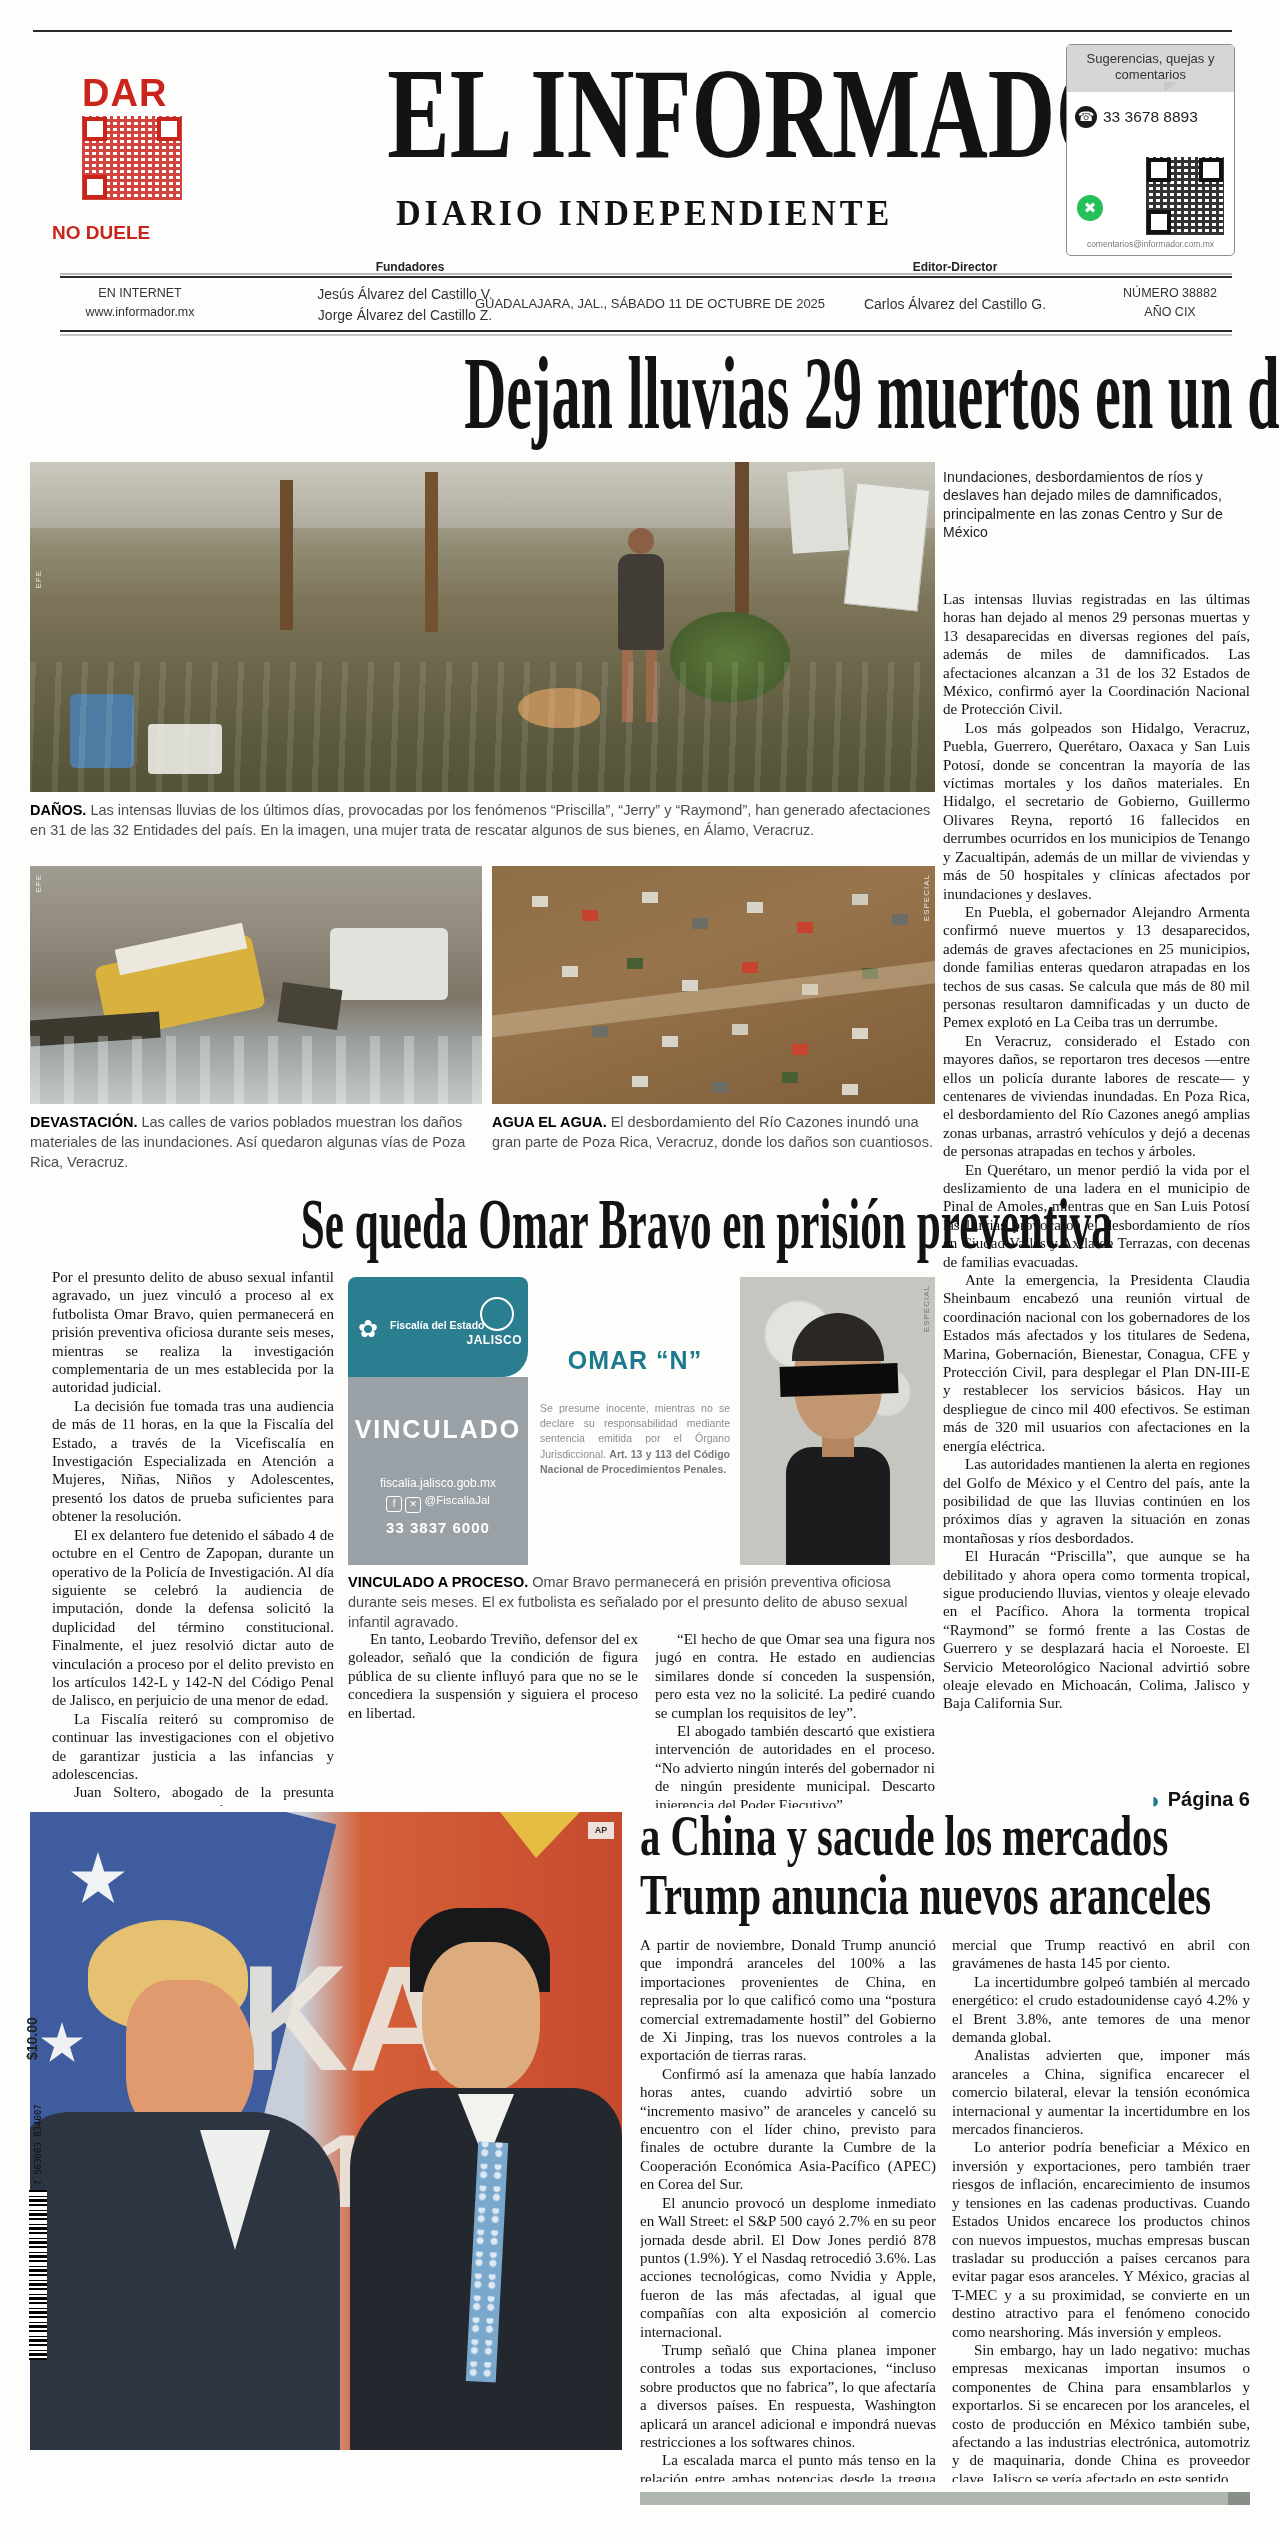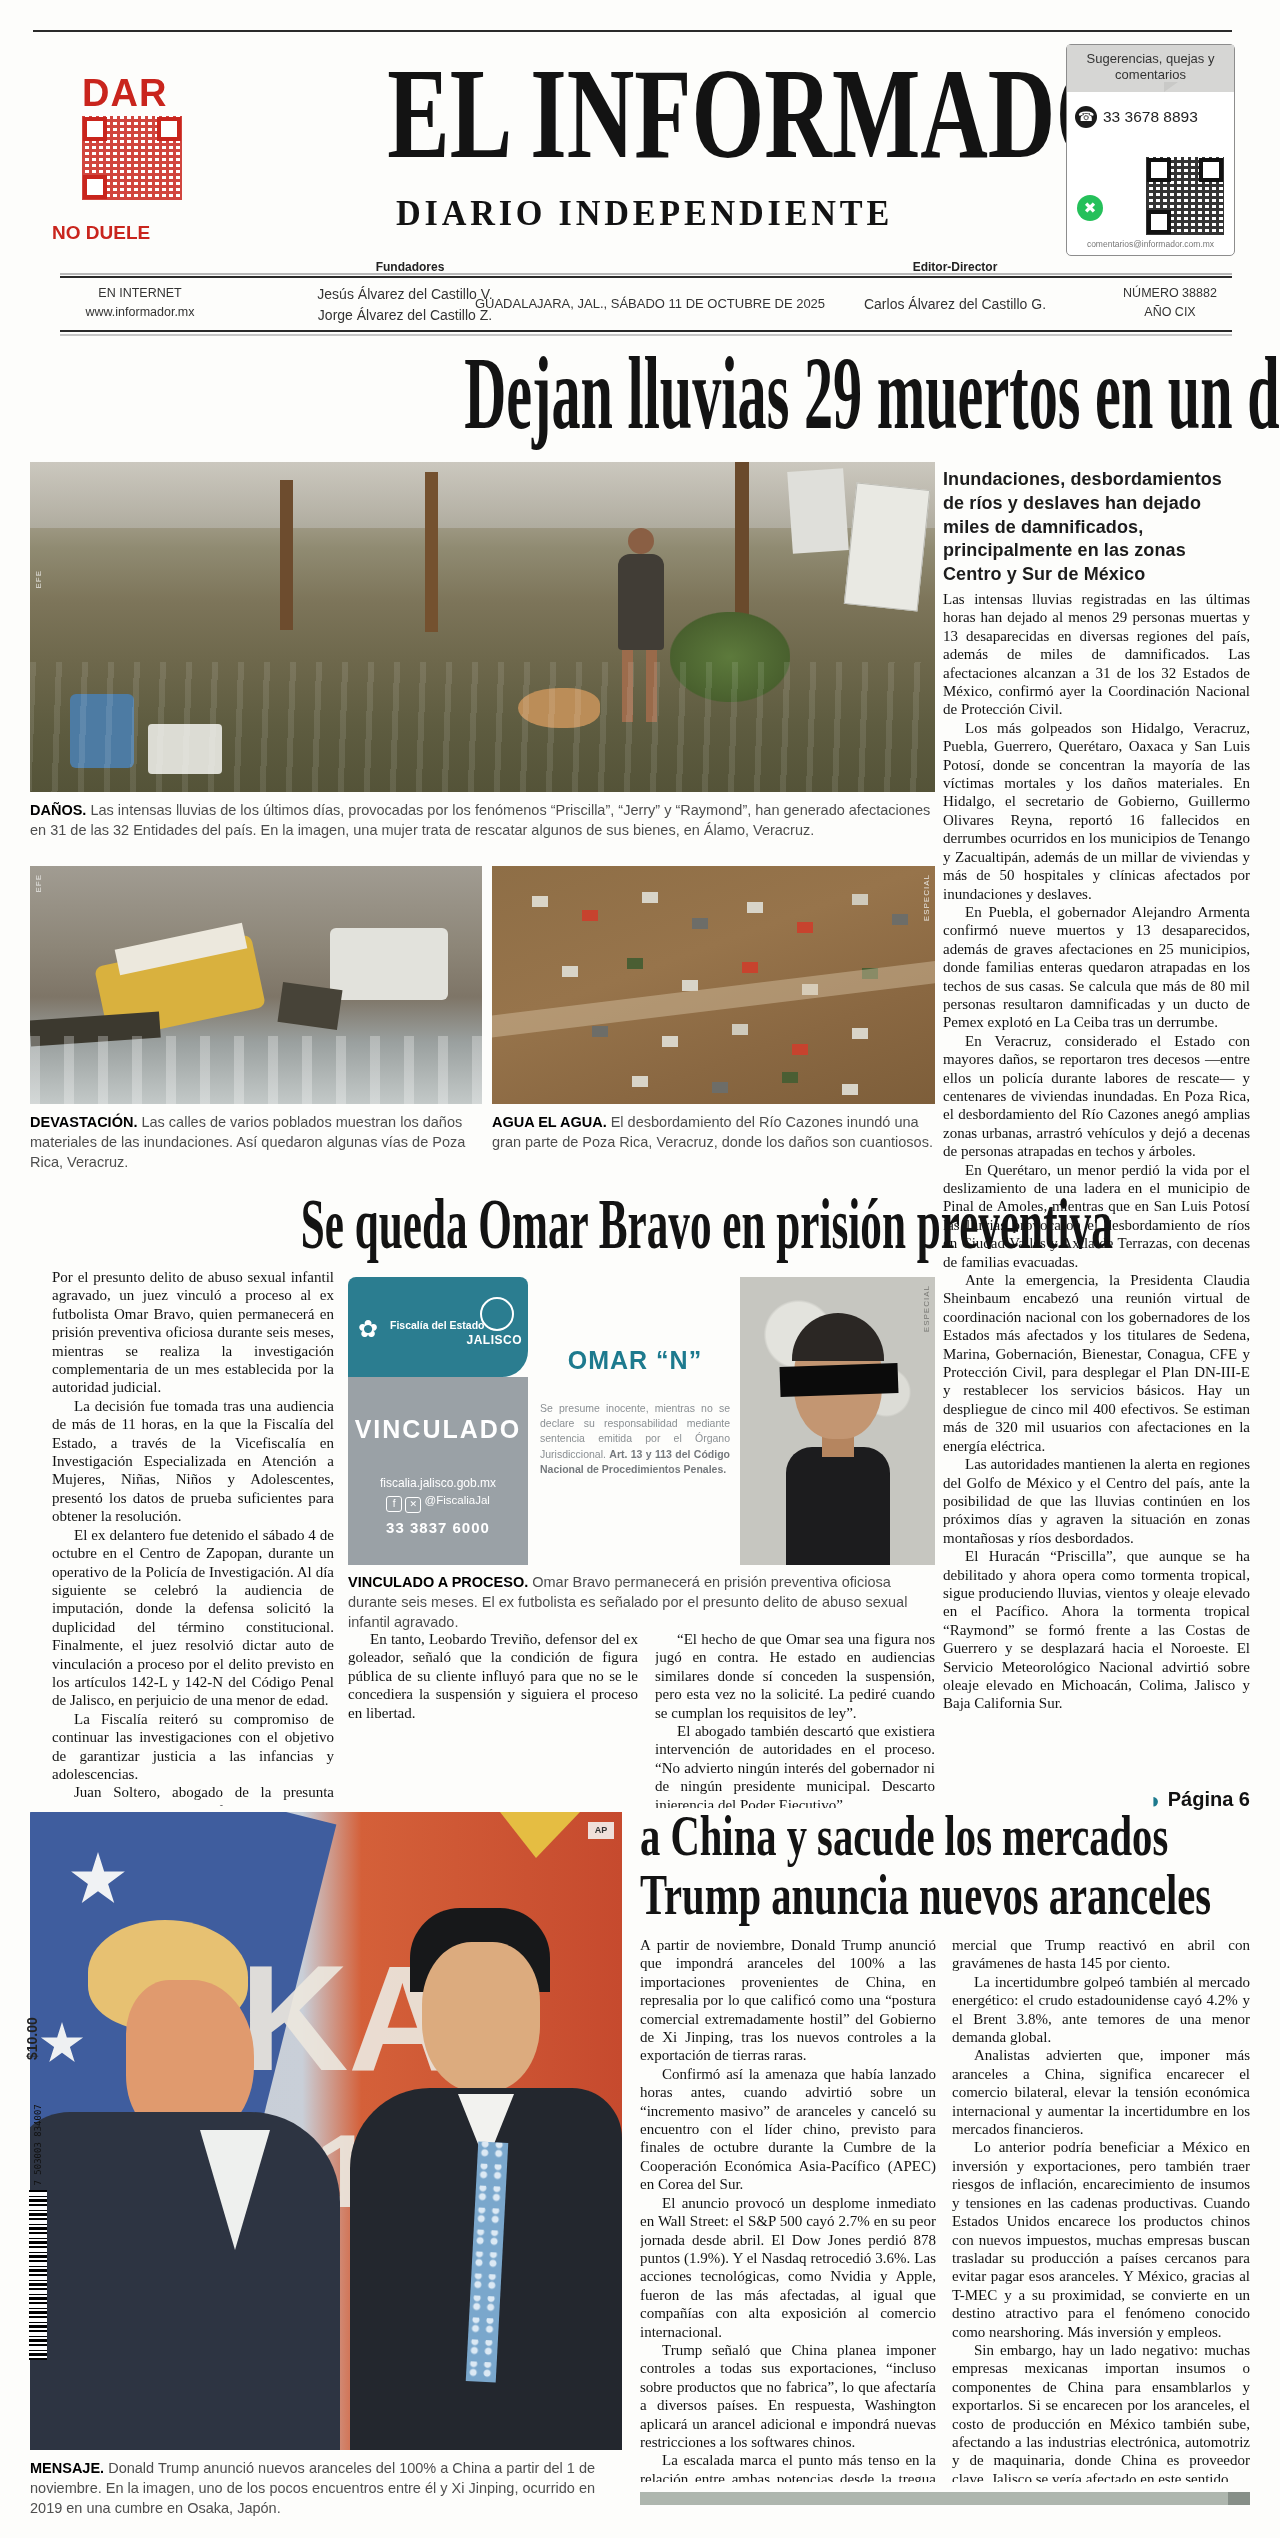--- a/index.html
+++ b/index.html
@@ -22,21 +22,21 @@
   .contact-box{position:absolute;border:1px solid #8d8d8d;border-radius:5px;background:#fff;}
   .tab{background:#d6d6d4;color:#333;text-align:center;font-size:13px;line-height:1.25;padding:6px 4px 8px;position:relative;}
   .tab:after{content:"";position:absolute;left:58%;bottom:-10px;border:10px solid transparent;border-top-color:#c9c9c7;border-right-width:14px;border-left-width:0;}
   .circ{display:inline-flex;align-items:center;justify-content:center;border-radius:50%;color:#fff;}
   
   .col{position:absolute;font-family:"Liberation Serif","DejaVu Serif",serif;font-size:15px;line-height:18.4px;
        text-align:justify;color:#121212;overflow:hidden;}
   .col p{margin:0;text-indent:22px;}
   .col p:first-child{text-indent:0;}
   .col.indent-first p:first-child{text-indent:22px;}
-  .standfirst{font-size:18px;line-height:1.32;color:#1c1c1c;letter-spacing:.1px;font-weight:bold;}
+  .standfirst{font-size:14px;line-height:1.32;color:#1c1c1c;letter-spacing:.1px;}
   .headline{color:#131313;font-weight:bold;}
   .cap{font-size:14.5px;line-height:1.38;color:#4e4e4e;}
   .cap b{color:#000;}
   .credit{position:absolute;font-size:8px;letter-spacing:1px;color:#f0f0ee;writing-mode:vertical-rl;transform:rotate(180deg);opacity:.9;}
   .photo{position:absolute;overflow:hidden;background:#999;}
   .photo .s{position:absolute;}
   .pageref{position:absolute;font-weight:bold;font-size:20px;color:#111;text-align:right;}
   
   .teal{background:#2b7d90;}
   .graypanel{background:#9aa1a6;}
@@ -250,24 +250,20 @@
     <div class="s" style="left:96px;top:168px;width:128px;height:160px;background:#e09a6e;border-radius:34% 48% 46% 40%"></div>
     <div class="s" style="left:-20px;top:300px;width:330px;height:340px;background:#2d3442;border-radius:60px 90px 0 0"></div>
     <div class="s" style="left:170px;top:318px;width:70px;height:120px;background:#eef0ee;clip-path:polygon(0 0,100% 0,50% 100%)"></div>
     <div class="s" style="left:380px;top:96px;width:140px;height:84px;background:#17181a;border-radius:50px 50px 0 0"></div>
     <div class="s" style="left:392px;top:130px;width:118px;height:150px;background:#dcab7e;border-radius:42% 40% 44% 46%"></div>
     <div class="s" style="left:320px;top:276px;width:272px;height:362px;background:#23272e;border-radius:80px 50px 0 0"></div>
     <div class="s" style="left:428px;top:282px;width:56px;height:70px;background:#f2f2ef;clip-path:polygon(0 0,100% 0,50% 100%)"></div>
     <div class="s" style="left:442px;top:330px;width:30px;height:240px;background:#7aa7cc;background-image:radial-gradient(circle at 50% 10%,#dce9f4 0 3px,transparent 4px),radial-gradient(circle at 50% 50%,#dce9f4 0 3px,transparent 4px);background-size:14px 22px;transform:rotate(3deg)"></div>
     <div class="s" style="right:8px;top:10px;width:26px;height:17px;background:rgba(245,245,243,.88);color:#333;font-size:9px;font-weight:bold;text-align:center;line-height:17px">AP</div>
   </div>
-  <div class="abs cap" style="left:30px;top:2458px;width:592px">
-    <b>MENSAJE.</b>
-    <span>Donald Trump anunció nuevos aranceles del 100% a China a partir del 1 de noviembre. En la imagen, uno de los pocos encuentros entre él y Xi Jinping, ocurrido en 2019 en una cumbre en Osaka, Japón.</span>
-  </div>
 
   <div class="abs" style="left:640px;top:1806px;width:612px">
     <div><span class="squeeze serif headline" style="font-size:58px;line-height:1.02;transform:scaleX(.70);transform-origin:0 50%">a China y sacude los mercados</span></div>
     <div><span class="squeeze serif headline" style="font-size:58px;line-height:1.02;transform:scaleX(.70);transform-origin:0 50%">Trump anuncia nuevos aranceles</span></div>
   </div>
 
   <div class="col" style="left:640px;top:1936px;width:296px;height:546px">
     <p>A partir de noviembre, Donald Trump anunció que impondrá aranceles del 100% a las importaciones provenientes de China, en represalia por lo que calificó como una “postura comercial extremadamente hostil” del Gobierno de Xi Jinping, tras los nuevos controles a la exportación de tierras raras.</p>
     <p>Confirmó así la amenaza que había lanzado horas antes, cuando advirtió sobre un “incremento masivo” de aranceles y canceló su encuentro con el líder chino, previsto para finales de octubre durante la Cumbre de la Cooperación Económica Asia-Pacífico (APEC) en Corea del Sur.</p>
     <p>El anuncio provocó un desplome inmediato en Wall Street: el S&amp;P 500 cayó 2.7% en su peor jornada desde abril. El Dow Jones perdió 878 puntos (1.9%). Y el Nasdaq retrocedió 3.6%. Las acciones tecnológicas, como Nvidia y Apple, fueron de las más afectadas, al igual que compañías con alta exposición al comercio internacional.</p>

